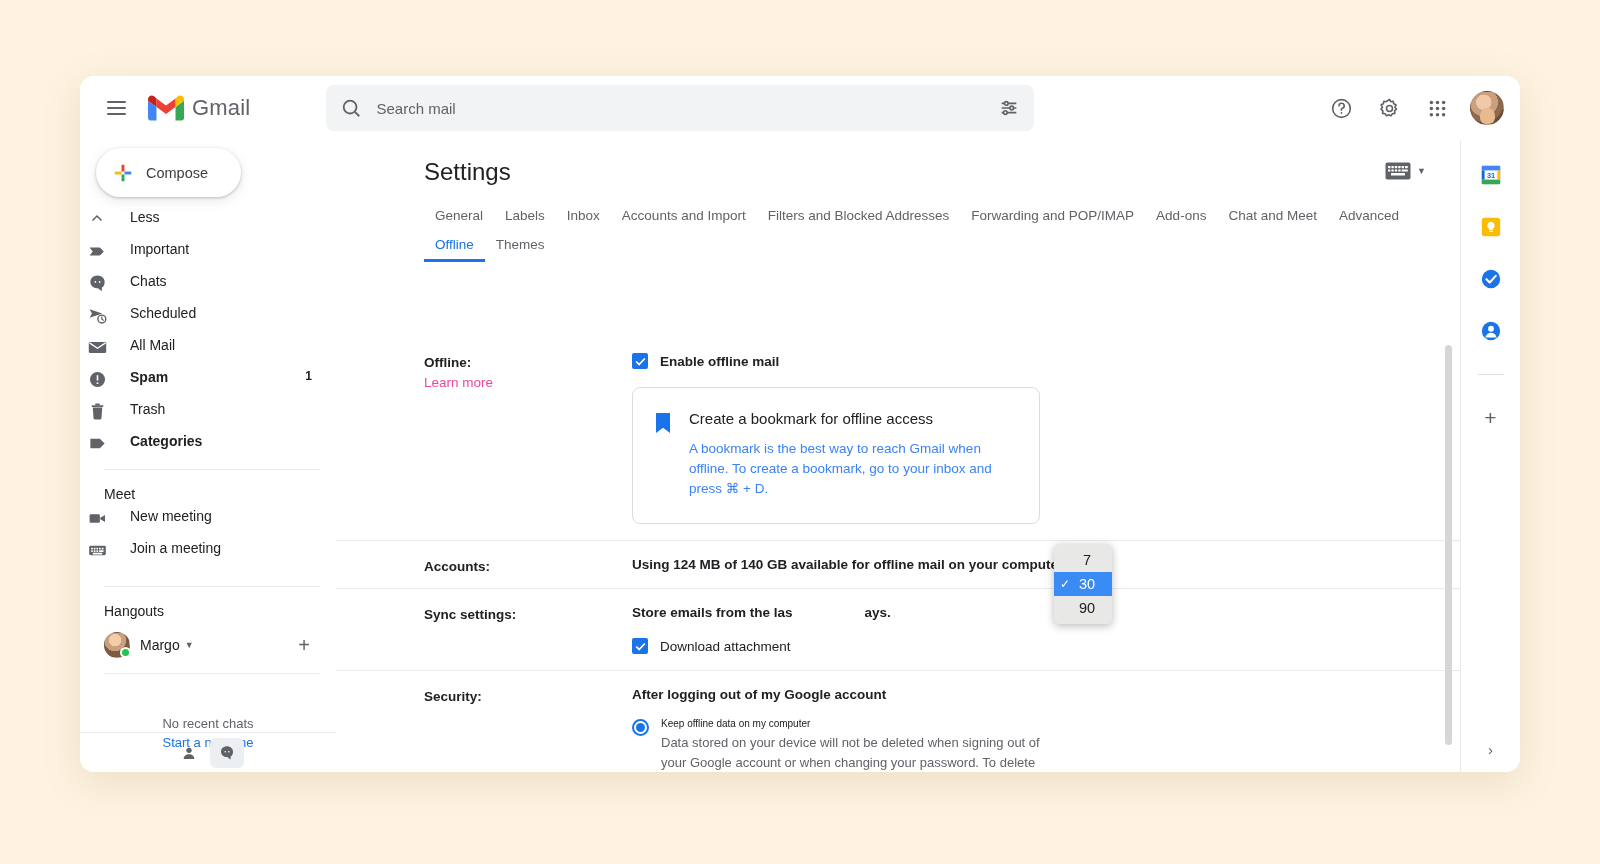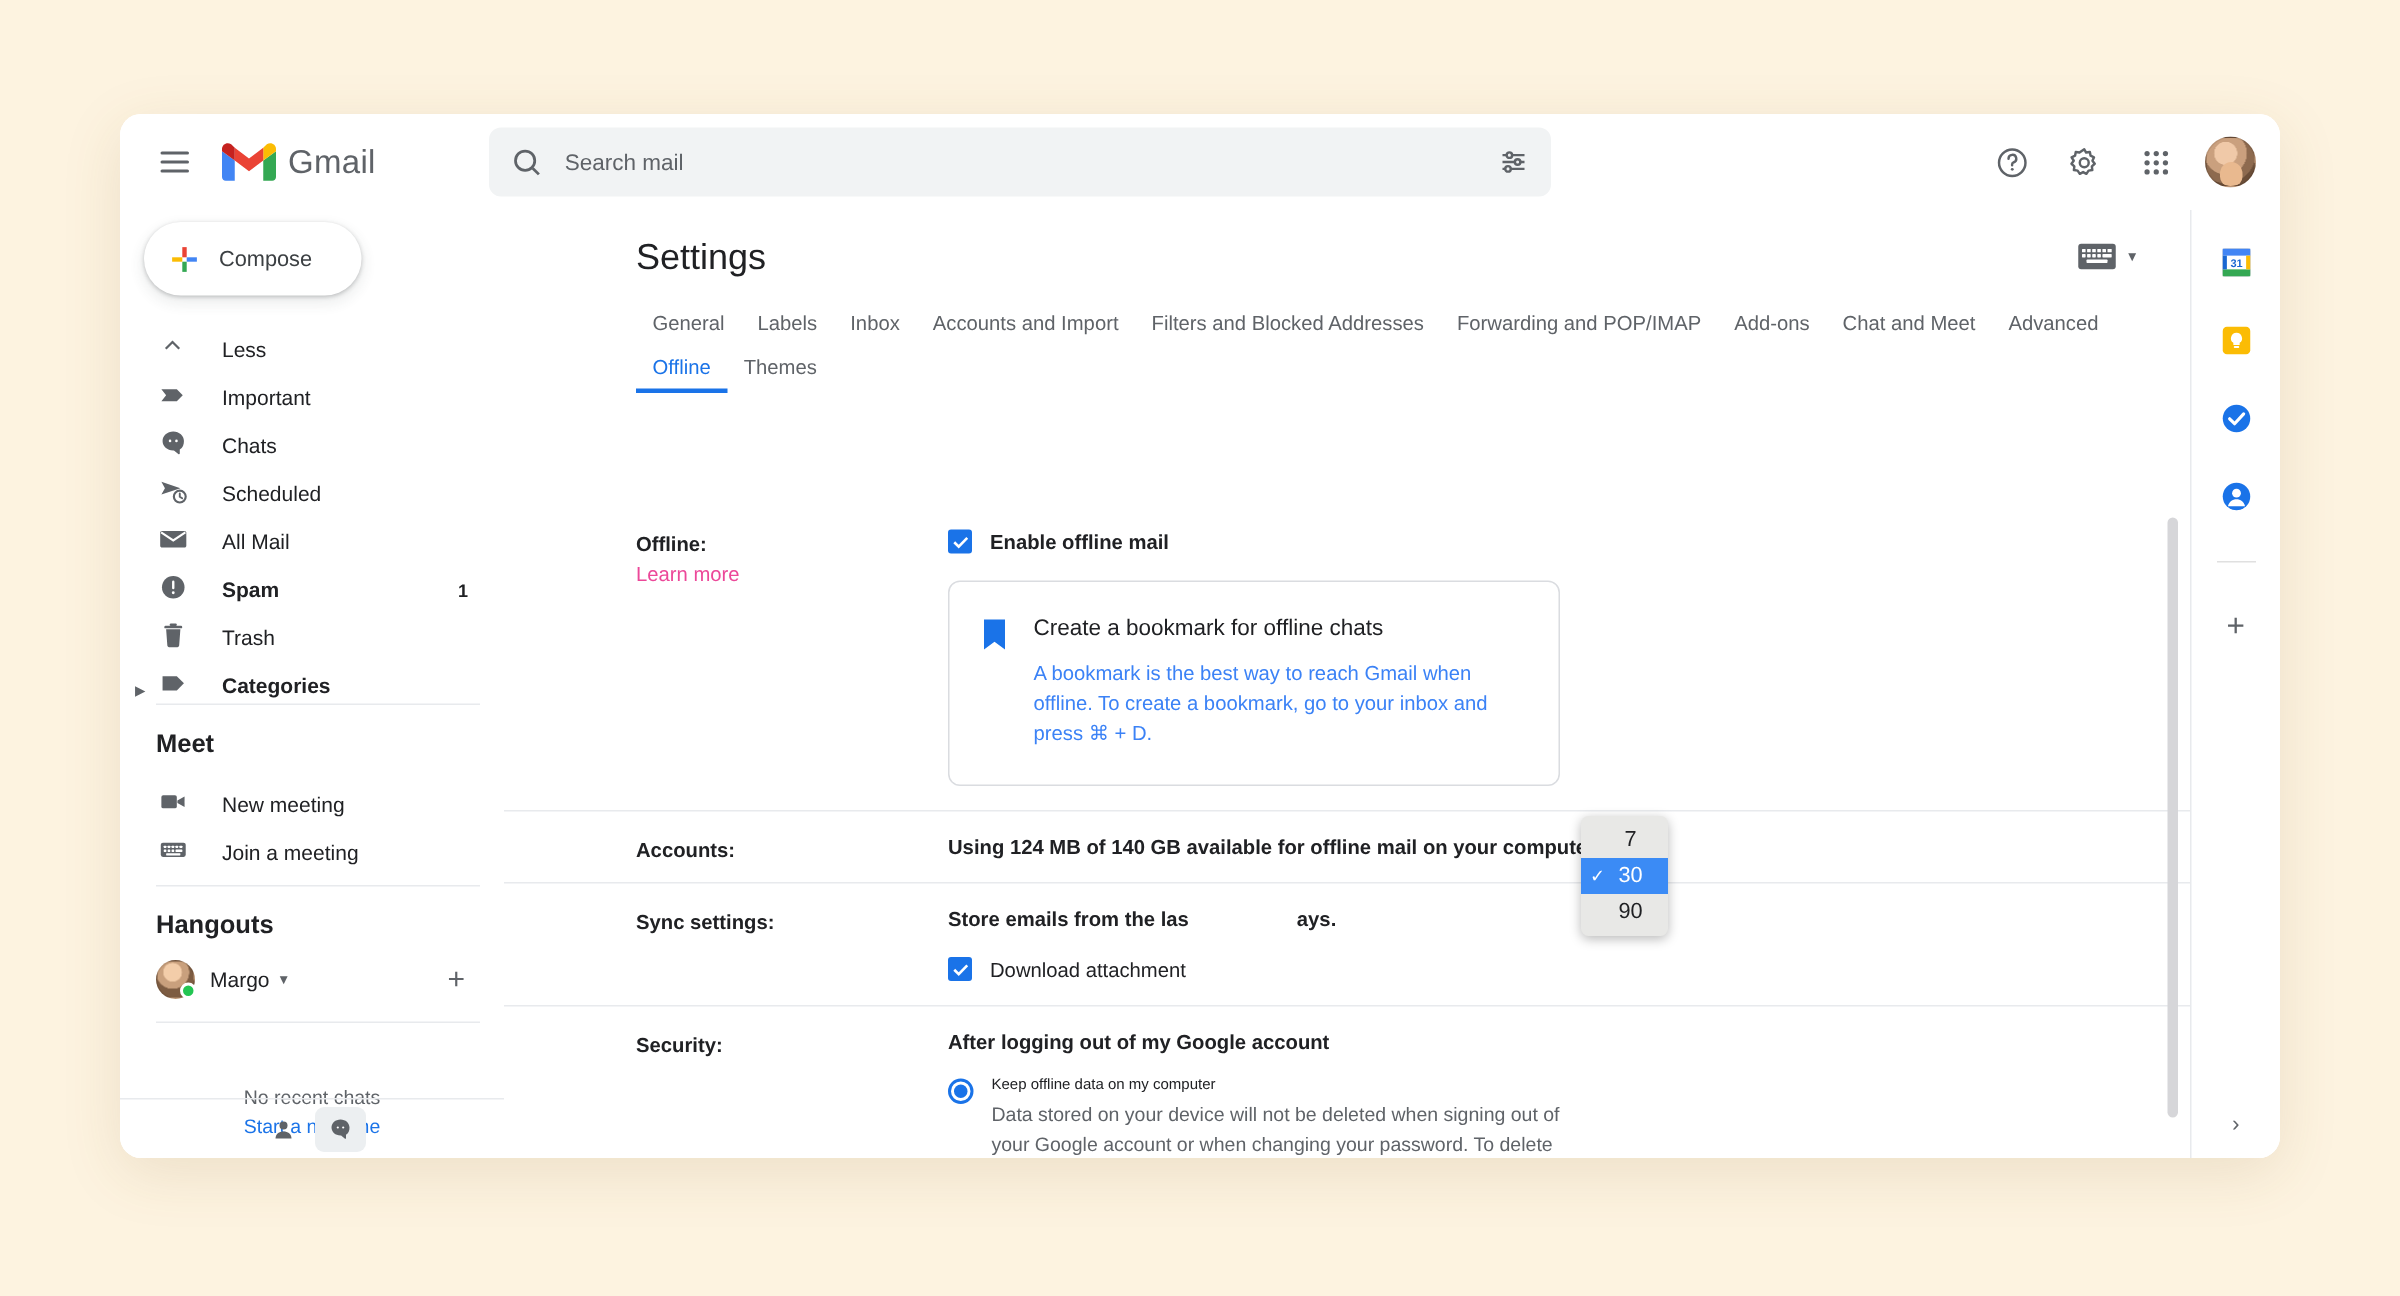--- a/index.html
+++ b/index.html
@@ -78,33 +78,33 @@
     width: 145px; height: 49px;
     border-radius: 26px; background: #fff;
     box-shadow: 0 1px 3px rgba(60,64,67,.3), 0 4px 8px 3px rgba(60,64,67,.07);
     display: flex; align-items: center; gap: 12px; padding-left: 16px;
     cursor: pointer;
   }
   .compose-label { font-size: 14.5px; color: #3c4043; }
 
   .navlist { margin-top: 12px; }
   .navitem {
-    display: flex; align-items: flex-end;
-    height: 32px; padding-left: 26px; padding-right: 14px;
+    display: flex; align-items: flex-start;
+    height: 32px; padding-left: 8px; padding-right: 14px;
     border-radius: 0 16px 16px 0; margin-right: 10px;
     cursor: pointer; gap: 0;
   }
   .navicon { width: 20px; height: 20px; flex: 0 0 20px; color: #5f6368; display:flex; align-items:center; }
   .navlabel { margin-left: 22px; font-size: 14px; color: #202124; white-space: nowrap; }
   .navlabel.bold { font-weight: bold; }
   .navcount { margin-left: auto; font-size: 12px; color: #202124; font-weight: bold; }
   .nav-expand { width: 10px; margin-left: -16px; margin-right: 6px; font-size: 9px; color: #5f6368; }
 
   .side-divider { height: 1px; background: #e8eaed; margin: 8px 16px 6px 24px; }
-  .side-heading { font-size: 17px; font-weight: bold; color: #202124; padding: 10px 0 6px 24px; }
+  .side-heading { font-size: 14px; font-weight: normal; color: #202124; padding: 10px 0 6px 24px; }
 
   .hangout-user { display: flex; align-items: center; padding-left: 24px; height: 40px; cursor: pointer; }
   .hu-avatar {
     width: 26px; height: 26px; border-radius: 50%; position: relative;
     background: radial-gradient(circle at 42% 30%, #f3cda9 0 28%, #c9a07d 29% 50%, #7d5c42 51% 100%);
     border: 1px solid rgba(0,0,0,.07);
   }
   .hu-dot { position: absolute; right: -2px; bottom: -1px; width: 11px; height: 11px; border-radius: 50%; background: #23c552; border: 2px solid #fff; }
   .hu-name { margin-left: 10px; font-size: 14px; color: #202124; }
   .hu-caret { margin-left: 5px; font-size: 9px; color: #5f6368; }
@@ -511,21 +511,21 @@
             <span class="cbtext">Enable offline mail</span>
           </div>
 
           <div class="bookmark-card">
             <span class="bm-icon">
               <svg width="16" height="22" viewBox="0 0 16 22" fill="currentColor">
                   <path d="M1 1h14v20l-7-5.2L1 21V1z"></path>
                 </svg>
             </span>
             <div>
-              <div class="bm-title">Create a bookmark for offline chats</div>
+              <div class="bm-title">Create a bookmark for offline access</div>
               <div class="bm-body">A bookmark is the best way to reach Gmail when offline. To create a bookmark, go to your inbox and press ⌘ + D.</div>
             </div>
           </div>
         </div>
       </div>
 
       <div class="srow">
         <div class="slabel">Accounts:</div>
         <div class="scontent">
           <div class="storage-text">Using 124 MB of 140 GB available for offline mail on your computer</div>

